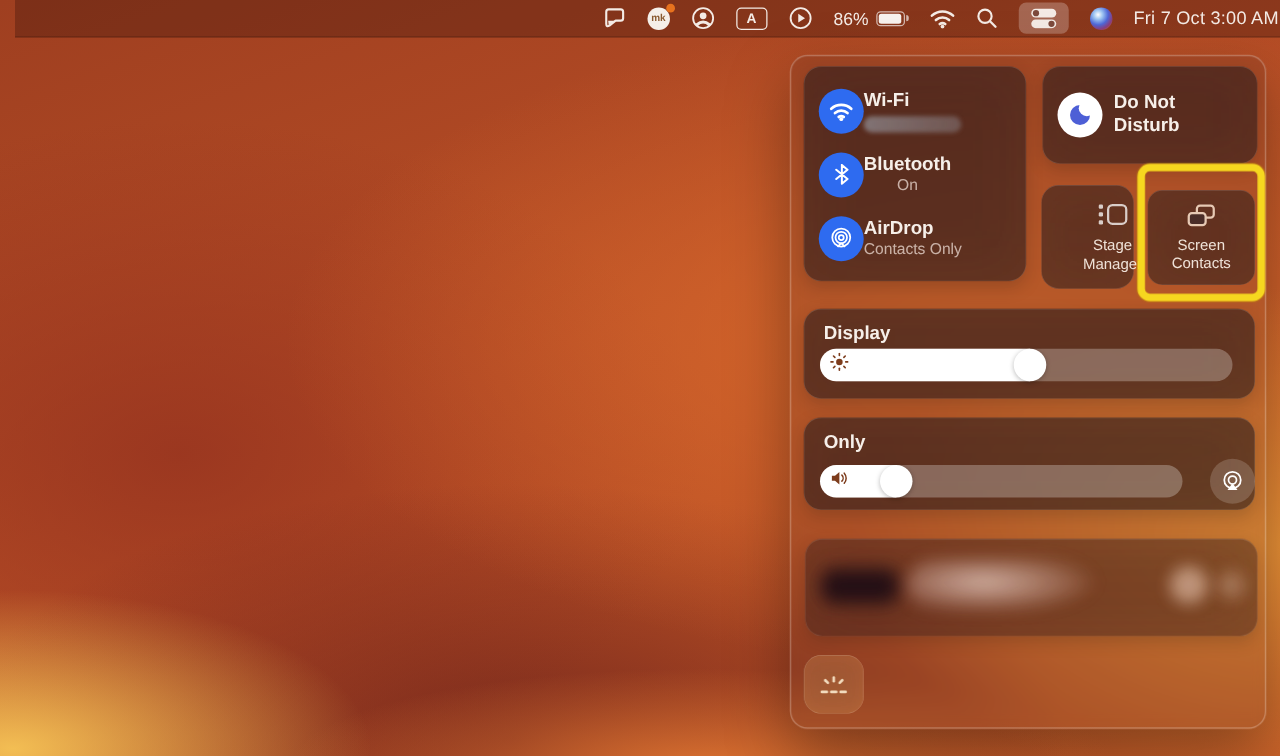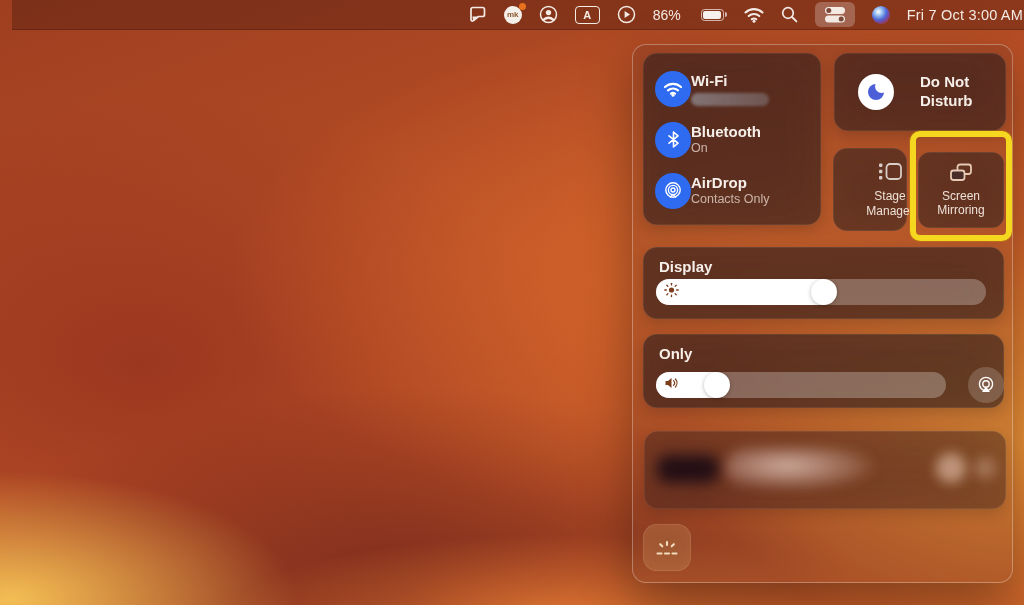--- a/index.html
+++ b/index.html
@@ -23,21 +23,21 @@
   .menubar {
     position:absolute; top:0; left:12px; width:1024px; height:30px;
     display:flex; align-items:center; justify-content:flex-end;
     gap:17px; padding:0 13px;
     background:rgba(52,16,10,.32);
     color:#f4ebe5; font-size:14px;
     border-bottom:1px solid rgba(0,0,0,.18);
   }
   .mb-item { display:flex; align-items:center; flex:0 0 auto; }
   .mb-item svg { display:block; }
-  .batt-group { display:flex; align-items:center; gap:20px; }
+  .batt-group { display:flex; align-items:center; gap:6px; }
   .batt-body { position:relative; width:23px; height:12px; border:1px solid rgba(255,255,255,.65); border-radius:3.5px; }
   .batt-fill { position:absolute; left:1px; top:1px; bottom:1px; width:85%; background:#f7f2ee; border-radius:2px; }
   .batt-nub { width:2px; height:5px; background:rgba(255,255,255,.65); border-radius:0 2px 2px 0; margin-left:1px; }
   .cc-pill { background:rgba(255,255,255,.24); border-radius:6px; padding:4px 9px; }
   .siri-orb { width:18px; height:18px; border-radius:50%;
     background:radial-gradient(circle at 36% 32%, #ffffff 0%, #9cc4f2 22%, #4f68d8 48%, #8a3e7e 70%, #b05a4a 84%, #2a1d3e 100%); }
   .mk-wrap { position:relative; }
   .mk-circle { width:18px; height:18px; border-radius:50%; background:#f5efe9; color:#8a5a30;
     font-size:8px; font-weight:bold; display:flex; align-items:center; justify-content:center; }
   .mk-badge { position:absolute; top:-3px; right:-4px; width:7px; height:7px; border-radius:50%; background:#e8721e; }
@@ -61,28 +61,28 @@
     box-shadow:inset 0 0 0 .5px rgba(255,255,255,.14), 0 5px 14px rgba(0,0,0,.16);
     color:#f6efe9;
   }
 
   
   .card-conn { left:10px; top:8px; width:178px; height:172px; padding:10px 0 0 12px; }
   .conn-row { display:flex; align-items:center; height:51px; }
   .blue-circle { width:36px; height:36px; border-radius:50%; background:#2e6bf0;
     display:flex; align-items:center; justify-content:center; flex:0 0 auto; }
   .conn-label { font-size:15px; font-weight:bold; line-height:1.2; }
-  .conn-sub { font-size:12.5px; color:rgba(244,229,221,.72); line-height:1.25; }
+  .conn-sub { font-size:12.5px; color:rgba(244,229,221,.72); line-height:1.25;text-align:center; }
   .net-blur { width:78px; height:13px; border-radius:7px; margin-top:3px;
     background:linear-gradient(90deg, rgba(132,120,122,.95), rgba(132,120,122,.55));
     filter:blur(1.5px); }
 
   
   .card-dnd { left:201px; top:8px; width:172px; height:78px;
-    display:flex; align-items:center; gap:26px; padding-left:24px; }
+    display:flex; align-items:center; gap:9px; padding-left:12px; }
   .white-circle { width:36px; height:36px; border-radius:50%; background:#fff;
     display:flex; align-items:center; justify-content:center; flex:0 0 auto; position:relative; }
   .moon { position:relative; width:18px; height:18px; }
   .moon .m1 { position:absolute; left:1px; top:1px; width:16px; height:16px; border-radius:50%; background:#4d5fd6; }
   .moon .m2 { position:absolute; left:8px; top:-3px; width:13px; height:13px; border-radius:50%; background:#fff; }
   .dnd-label { font-size:15px; font-weight:bold; line-height:1.25; width:74px; }
 
   
   .tile { position:absolute; border-radius:14px;
     background:rgba(36,25,27,.5);
@@ -275,21 +275,21 @@
         <rect x="9.5" y="3" width="14.5" height="15" rx="3.5" stroke="#d9cdc8" stroke-width="1.8"></rect>
       </svg>
       <div class="tile-label">Stage Manager</div>
     </div>
 
     <div class="tile tile-mirror">
       <svg width="24" height="19" viewBox="0 0 24 19" fill="none">
         <rect x="8.5" y="1.5" width="13.5" height="9.5" rx="2.5" stroke="#e6c9b4" stroke-width="1.8"></rect>
         <rect x="2" y="7.5" width="13.5" height="9.5" rx="2.5" fill="#4a2d28" stroke="#e6c9b4" stroke-width="1.8"></rect>
       </svg>
-      <div class="tile-label">Screen Mirroring</div>
+      <div class="tile-label">Screen Contacts</div>
     </div>
     <div class="hl-box"></div>
 
     <div class="card card-display">
       <div class="card-title">Display</div>
       <div class="slider slider-display">
         <div class="slider-fill" style="width: 51%;"></div>
         <div class="knob" style="left: 51%;"></div>
         <span class="slider-icon">
           <svg width="15" height="15" viewBox="0 0 15 15" fill="none">

